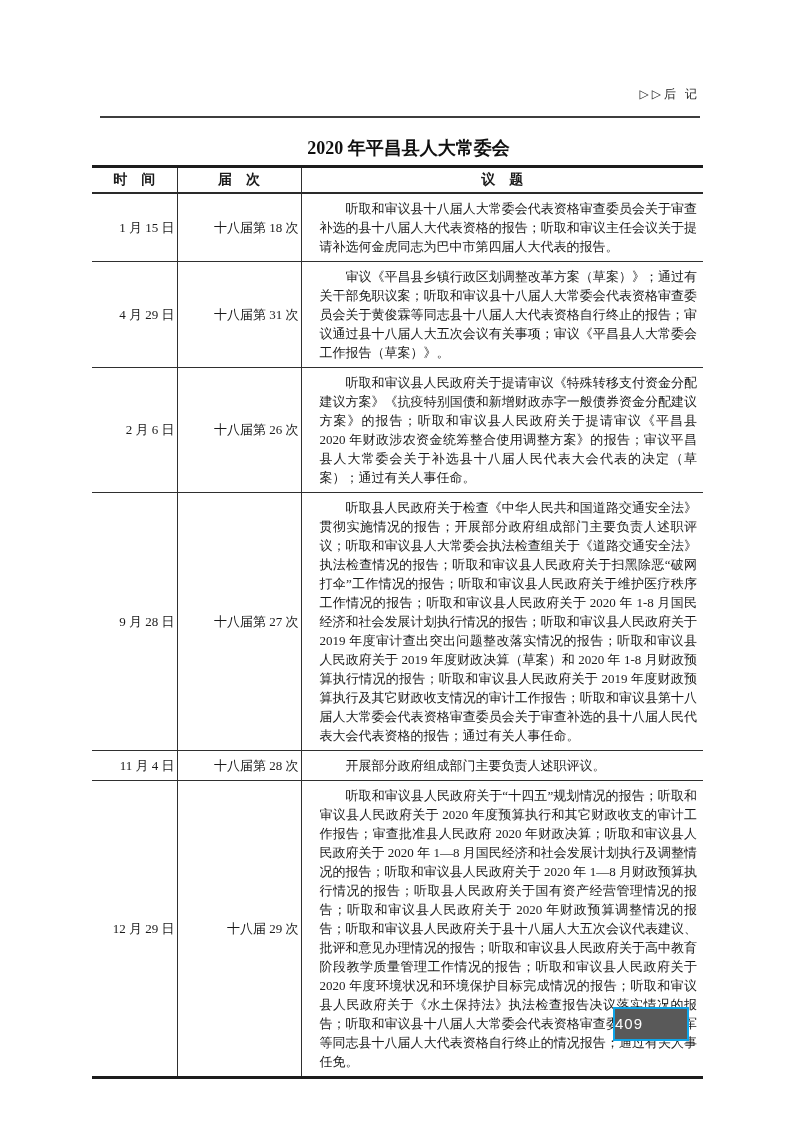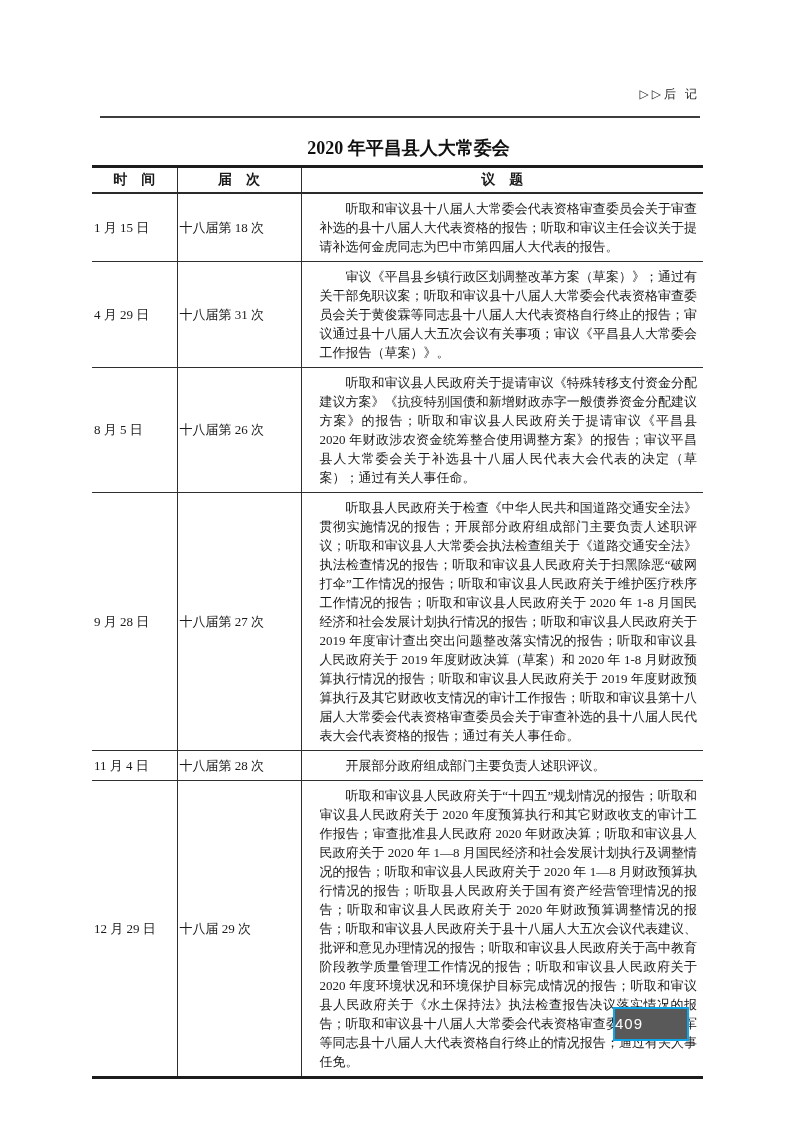--- a/index.html
+++ b/index.html
@@ -70,21 +70,21 @@
     border-bottom: 1px solid #2f2f2f;
     vertical-align: middle;
   }
   table.meeting-table tbody tr:last-child td {
     border-bottom: none;
   }
   .v-div {
     border-right: 1px solid #2f2f2f;
   }
   td.c-date, td.c-session {
-    text-align: left;
+    text-align: right;
     padding: 4px 2px;
     white-space: nowrap;
   }
   td.c-topic {
     text-align: justify;
     text-justify: inter-ideograph;
     text-indent: 2em;
     line-height: 19px;
     padding: 5px 6px 5px 18px;
   }
@@ -132,21 +132,21 @@
         <td class="c-date v-div">1 月 15 日</td>
         <td class="c-session v-div">十八届第 18 次</td>
         <td class="c-topic">听取和审议县十八届人大常委会代表资格审查委员会关于审查补选的县十八届人大代表资格的报告；听取和审议主任会议关于提请补选何金虎同志为巴中市第四届人大代表的报告。</td>
       </tr>
       <tr>
         <td class="c-date v-div">4 月 29 日</td>
         <td class="c-session v-div">十八届第 31 次</td>
         <td class="c-topic">审议《平昌县乡镇行政区划调整改革方案（草案）》；通过有关干部免职议案；听取和审议县十八届人大常委会代表资格审查委员会关于黄俊霖等同志县十八届人大代表资格自行终止的报告；审议通过县十八届人大五次会议有关事项；审议《平昌县人大常委会工作报告（草案）》。</td>
       </tr>
       <tr>
-        <td class="c-date v-div">8 月 5 日</td>
+        <td class="c-date v-div">2 月 6 日</td>
         <td class="c-session v-div">十八届第 26 次</td>
         <td class="c-topic">听取和审议县人民政府关于提请审议《特殊转移支付资金分配建议方案》《抗疫特别国债和新增财政赤字一般债券资金分配建议方案》的报告；听取和审议县人民政府关于提请审议《平昌县 2020 年财政涉农资金统筹整合使用调整方案》的报告；审议平昌县人大常委会关于补选县十八届人民代表大会代表的决定（草案）；通过有关人事任命。</td>
       </tr>
       <tr>
         <td class="c-date v-div">9 月 28 日</td>
         <td class="c-session v-div">十八届第 27 次</td>
         <td class="c-topic">听取县人民政府关于检查《中华人民共和国道路交通安全法》贯彻实施情况的报告；开展部分政府组成部门主要负责人述职评议；听取和审议县人大常委会执法检查组关于《道路交通安全法》执法检查情况的报告；听取和审议县人民政府关于扫黑除恶“破网打伞”工作情况的报告；听取和审议县人民政府关于维护医疗秩序工作情况的报告；听取和审议县人民政府关于 2020 年 1-8 月国民经济和社会发展计划执行情况的报告；听取和审议县人民政府关于 2019 年度审计查出突出问题整改落实情况的报告；听取和审议县人民政府关于 2019 年度财政决算（草案）和 2020 年 1-8 月财政预算执行情况的报告；听取和审议县人民政府关于 2019 年度财政预算执行及其它财政收支情况的审计工作报告；听取和审议县第十八届人大常委会代表资格审查委员会关于审查补选的县十八届人民代表大会代表资格的报告；通过有关人事任命。</td>
       </tr>
       <tr>
         <td class="c-date v-div">11 月 4 日</td>

